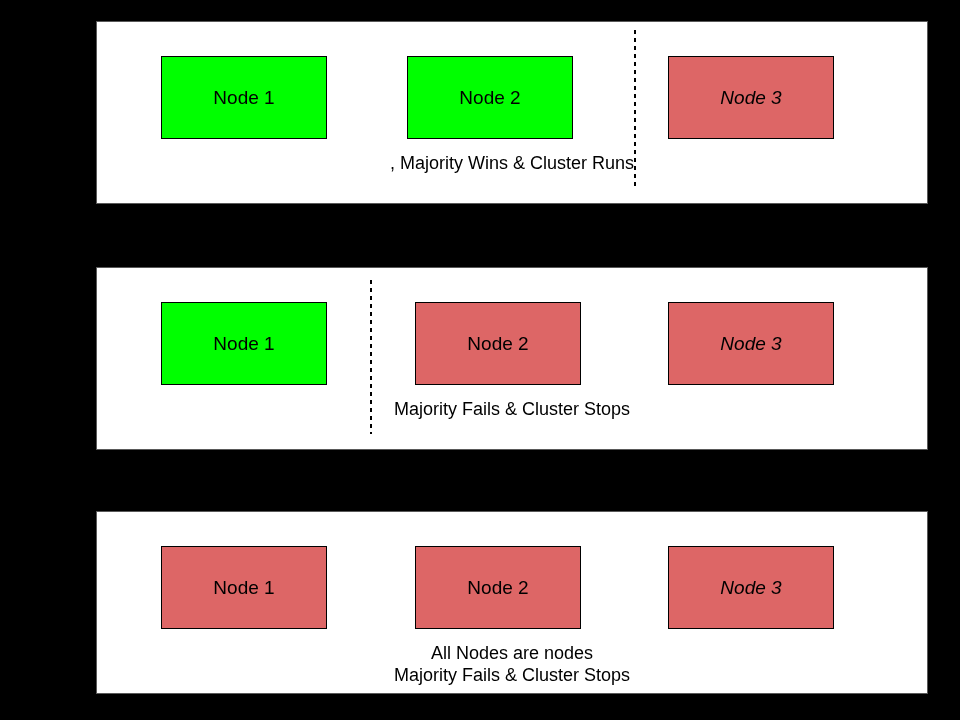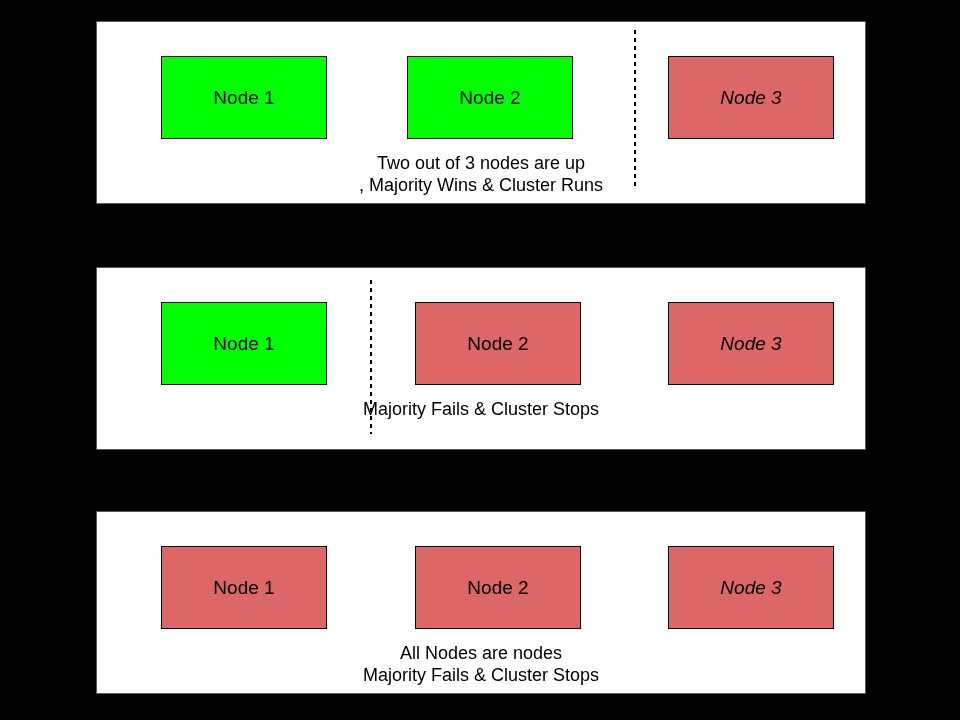--- a/index.html
+++ b/index.html
@@ -13,21 +13,21 @@
   }
   .stage {
     position: relative;
     width: 960px;
     height: 720px;
     background: #000000;
   }
   .panel {
     position: absolute;
     left: 96px;
-    width: 770px;
+    width: 832px;
     height: 183px;
     background: #ffffff;
     border: 1px solid #595959;
     box-sizing: border-box;
     padding-left: 32px;
   }
   .panel-1 { top: 21px; }
   .panel-2 { top: 267px; }
   .panel-3 { top: 511px; }
 
@@ -82,21 +82,20 @@
       <span>Node 1</span>
     </div>
     <div class="node node-2" style="background: rgb(0, 255, 0);">
       <span>Node 2</span>
     </div>
     <div class="node node-3" style="background: rgb(221, 102, 102);">
       <span>Node 3</span>
     </div>
     <div class="divider"></div>
     <div class="caption">
-      <div>Two out of 3 nodes are up</div>
       <div>, Majority Wins &amp; Cluster Runs</div>
     </div>
   </div>
 
   <div class="panel panel-2">
     <div class="node node-1" style="background: rgb(0, 255, 0);">
       <span>Node 1</span>
     </div>
     <div class="node node-2" style="background: rgb(221, 102, 102);">
       <span>Node 2</span>

